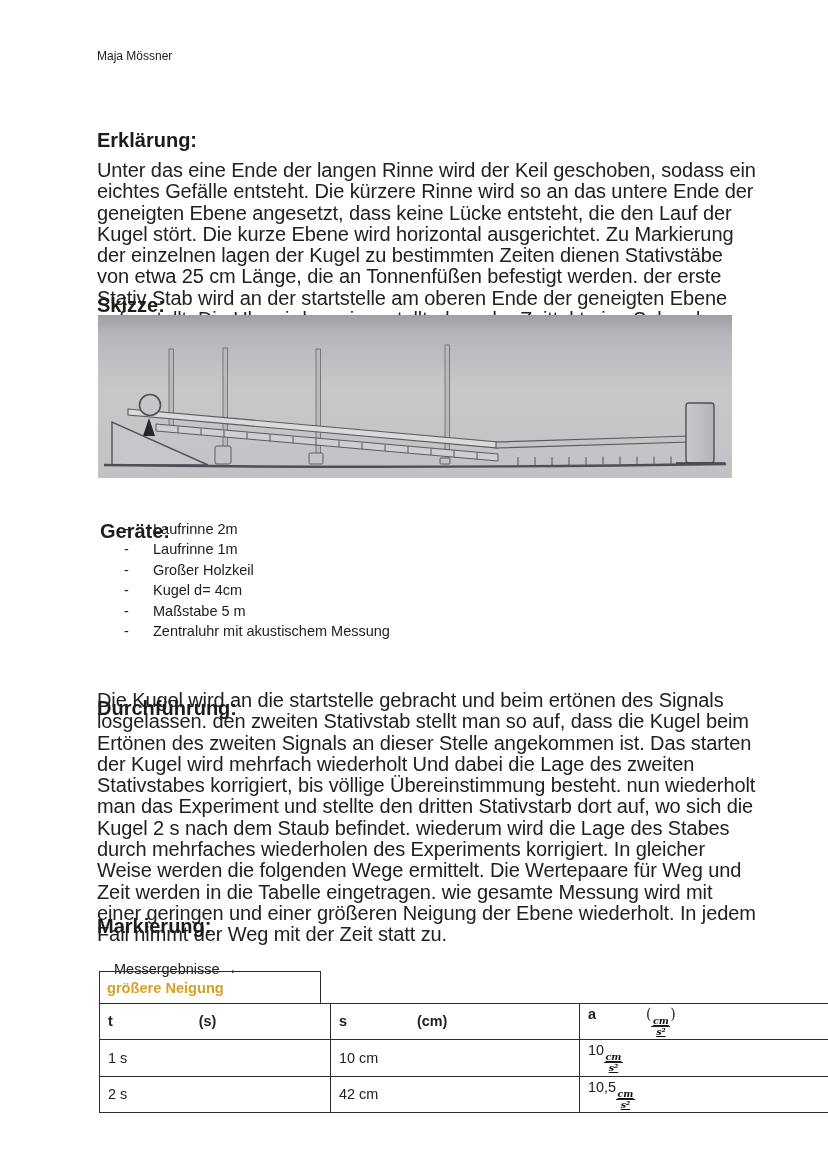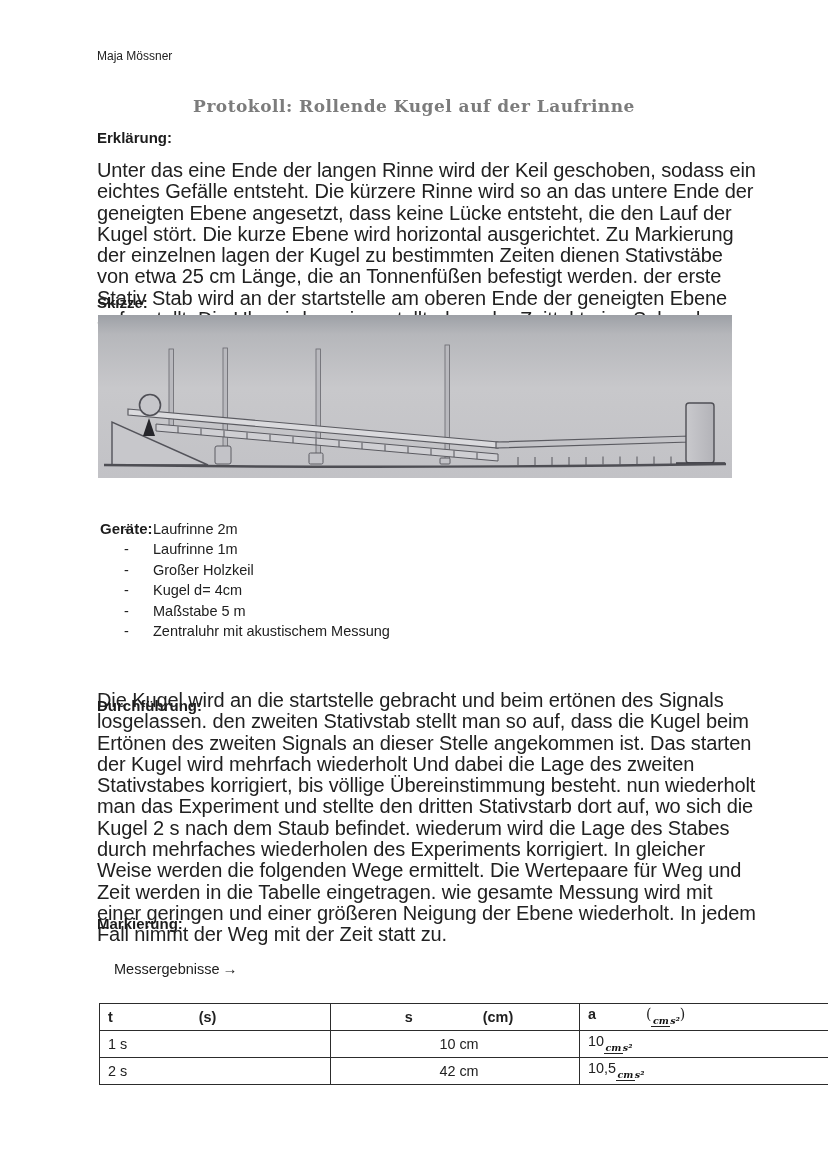--- a/index.html
+++ b/index.html
@@ -14,21 +14,21 @@
   .author{position:absolute;left:97px;top:49px;font-size:12px;}
   .doc-title{
     position:absolute;left:0;top:96px;width:828px;
     text-align:center;margin:0;
     font-family:"DejaVu Serif",serif;
     font-size:17px;font-weight:700;letter-spacing:0.5px;
     color:#7c7c7c;
   }
   .h2{
     position:absolute;left:97px;margin:0;
-    font-size:15px;font-weight:700;color:#1c1c1c;
+    font-size:20px;font-weight:700;color:#1c1c1c;
   }
   .para{
     position:absolute;left:97px;width:662px;margin:0;
     font-size:20px;line-height:21.3px;letter-spacing:-0.1px;
   }
   #h-erklaerung{top:129px;}
   #p-erklaerung{top:160px;}
   #h-skizze{top:294px;}
   .sketch-wrap{position:absolute;left:98px;top:315px;width:634px;height:163px;}
   .sketch-wrap svg{display:block;}
@@ -50,44 +50,43 @@
   .data-table{
     position:absolute;left:99px;top:1002.5px;width:707px;
     border-collapse:collapse;table-layout:fixed;
     font-size:14.4px;
   }
   .data-table td{
     border:1.4px solid #2c2c2c;
     padding:2px 0 2px 8px;height:22px;vertical-align:middle;
   }
   .data-table .c1{width:222px;}
-  .data-table .c2{width:240px;text-align:center;}
+  .data-table .c2{width:240px;}
   .data-table .c3{width:245px;}
   .data-table .hrow td{font-weight:700;}
   .unit1{display:inline-block;margin-left:86px;}
   .unit2{display:inline-block;margin-left:70px;}
   .aunit{display:inline-block;margin-left:50px;font-weight:400;}
   .paren{font-family:"DejaVu Serif",serif;font-size:14px;}
   .frac{
-    display:inline-flex;flex-direction:row;align-items:center;
+    display:inline-flex;flex-direction:column;align-items:center;
     vertical-align:-5px;
     font-family:"DejaVu Serif",serif;font-style:italic;font-weight:600;
-    font-size:9.5px;line-height:1.08;color:#111;
+    font-size:9.5px;line-height:1.08;color:#111;text-decoration:underline;
   }
   .frac .num{border-bottom:1px solid #222;padding:0 1.5px;}
   .aval{letter-spacing:0;}
 </style>
 </head>
 <body>
 
 <div class="page">
 
   <div class="author">Maja Mössner</div>
 
-  <h1 class="doc-title">Protokoll: Rollende Kugel auf der Laufrinne</h1>
 
   <h2 class="h2" id="h-erklaerung">Erklärung:</h2>
   <p class="para" id="p-erklaerung">Unter das eine Ende der langen Rinne wird der Keil geschoben, sodass ein eichtes Gefälle entsteht. Die kürzere Rinne wird so an das untere Ende der geneigten Ebene angesetzt, dass keine Lücke entsteht, die den Lauf der Kugel stört. Die kurze Ebene wird horizontal ausgerichtet. Zu Markierung der einzelnen lagen der Kugel zu bestimmten Zeiten dienen Stativstäbe von etwa 25 cm Länge, die an Tonnenfüßen befestigt werden. der erste Stativ Stab wird an der startstelle am oberen Ende der geneigten Ebene aufgestellt. Die Uhr wird so eingestellt, dass der Zeittakt eine Sekunde beträgt.</p>
 
   <h2 class="h2" id="h-skizze">Skizze:</h2>
 
   <div class="sketch-wrap">
     <svg width="634" height="163" viewBox="0 0 634 163">
       <defs>
         <linearGradient id="bgGrad" x1="0" y1="0" x2="0" y2="1">
@@ -179,20 +178,23 @@
     <li><span class="dash">-</span><span>Zentraluhr mit akustischem Messung</span></li>
   </ul>
 
   <h2 class="h2" id="h-durchfuehrung">Durchführung:</h2>
   <p class="para" id="p-durchfuehrung">Die Kugel wird an die startstelle gebracht und beim ertönen des Signals losgelassen. den zweiten Stativstab stellt man so auf, dass die Kugel beim Ertönen des zweiten Signals an dieser Stelle angekommen ist. Das starten der Kugel wird mehrfach wiederholt Und dabei die Lage des zweiten Stativstabes korrigiert, bis völlige Übereinstimmung besteht. nun wiederholt man das Experiment und stellte den dritten Stativstarb dort auf, wo sich die Kugel 2 s nach dem Staub befindet. wiederum wird die Lage des Stabes durch mehrfaches wiederholen des Experiments korrigiert. In gleicher Weise werden die folgenden Wege ermittelt. Die Wertepaare für Weg und Zeit werden in die Tabelle eingetragen. wie gesamte Messung wird mit einer geringen und einer größeren Neigung der Ebene wiederholt. In jedem Fall nimmt der Weg mit der Zeit statt zu.</p>
 
   <h2 class="h2" id="h-auswertung">Markierung:</h2>
 
   <p class="mess"><span>Messergebnisse</span><span class="arrow">→</span></p>
 
+  <div class="caption-box">
+    <span id="caption-text" style="color: rgb(214, 161, 38);">größere Neigung</span>
+  </div>
 
   <table class="data-table">
     <tbody>
         <tr class="hrow">
       <td class="c1"><span>t</span><span class="unit1">(s)</span></td>
       <td class="c2"><span>s</span><span class="unit2">(cm)</span></td>
       <td class="c3"><span>a</span><span class="aunit"><span class="paren">(</span><span class="frac">
                 <span class="num">cm</span>
                 <span class="den">s²</span>
               </span><span class="paren">)</span></span></td>

